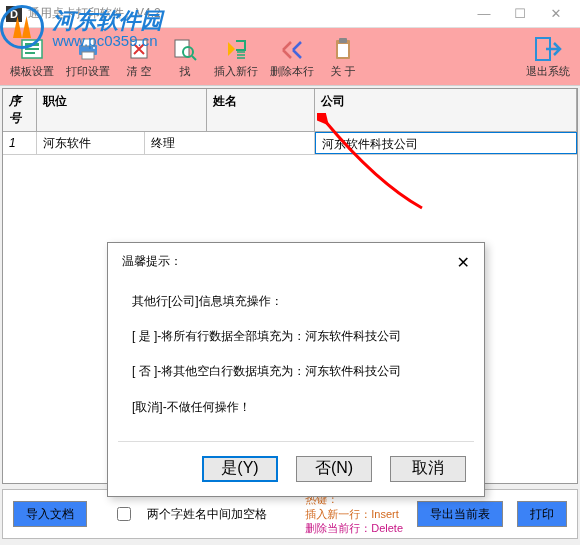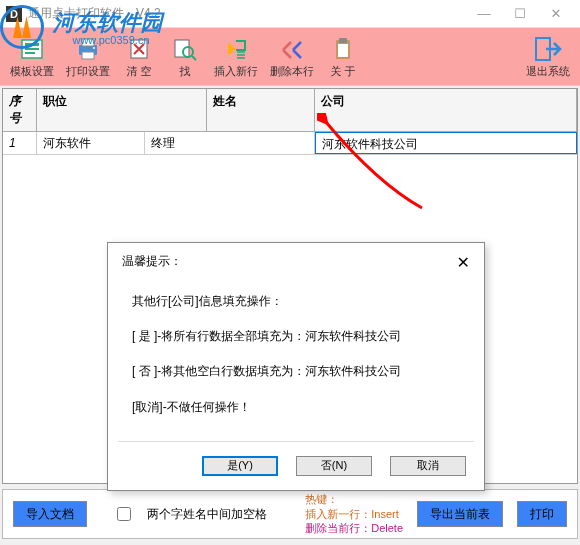--- a/index.html
+++ b/index.html
@@ -3,21 +3,21 @@
 <meta charset="utf-8">
 <style>
 * { margin: 0; padding: 0; box-sizing: border-box; font-family: "Microsoft YaHei", SimSun, sans-serif; }
 body { width: 580px; height: 545px; background: #f0f0f0; position: relative; overflow: hidden; }
 
 .watermark { position: absolute; top: 5px; left: 0; z-index: 100; pointer-events: none; }
 .watermark .logo-circle { width: 44px; height: 44px; border: 3px solid #1e7fd6; border-radius: 50%; display: inline-block; vertical-align: middle; position: relative; }
 .watermark .logo-circle::before { content: ''; position: absolute; left: 10px; top: 8px; width: 18px; height: 22px; background: #ff8800; clip-path: polygon(0 100%, 25% 0, 50% 100%, 75% 0, 100% 100%); }
 .watermark .site-text { display: inline-block; vertical-align: middle; margin-left: 4px; }
 .watermark .site-cn { color: #1e7fd6; font-size: 22px; font-weight: bold; font-style: italic; }
-.watermark .site-url { color: #1e7fd6; font-size: 11px; margin-top: -4px; margin-left: 20px; }
+.watermark .site-url { color: #1e7fd6; font-size: 15px; margin-top: -4px; }
 
 .titlebar { height: 28px; background: #fff; display: flex; align-items: center; padding: 0 6px; border-bottom: 1px solid #e0e0e0; }
 .titlebar .app-icon { width: 16px; height: 16px; background: #333; color: #fff; font-size: 11px; font-weight: bold; text-align: center; line-height: 16px; margin-right: 6px; }
 .titlebar .title { color: #888; font-size: 12px; flex: 1; }
 .titlebar .winbtn { width: 36px; height: 24px; text-align: center; line-height: 24px; color: #999; font-size: 13px; }
 
 .toolbar { height: 58px; background: #fca5a5; display: flex; border-bottom: 1px solid #d0d0d0; padding: 2px 4px; }
 .toolbtn { display: flex; flex-direction: column; align-items: center; justify-content: center; padding: 2px 6px; cursor: pointer; min-width: 46px; }
 .toolbtn .ticon { width: 28px; height: 28px; display: flex; align-items: center; justify-content: center; }
 .toolbtn .tlabel { font-size: 11px; color: #333; margin-top: 1px; }
@@ -37,21 +37,21 @@
 .arrow-annotation { position: absolute; left: 314px; top: 24px; width: 120px; height: 100px; pointer-events: none; z-index: 50; }
 
 .dialog { position: absolute; left: 104px; top: 153px; width: 378px; background: #fff; border: 1px solid #888; box-shadow: 3px 3px 8px rgba(0,0,0,0.2); z-index: 40; }
 .dialog .dlg-head { padding: 10px 14px 6px; font-size: 12px; display: flex; }
 .dialog .dlg-head .dtitle { flex: 1; }
 .dialog .dlg-close { font-size: 16px; cursor: pointer; font-family: Arial; }
 .dialog .dlg-body { padding: 8px 24px 10px; font-size: 12px; line-height: 2.6; }
 .dialog .dlg-body p { margin-bottom: 4px; }
 .dialog .dlg-sep { border-top: 1px solid #ddd; margin: 4px 10px; }
 .dialog .dlg-buttons { display: flex; justify-content: flex-end; gap: 18px; padding: 10px 18px 14px; }
-.dialog .dlg-buttons button { min-width: 76px; height: 20px; font-size: 11px; border: 1px solid #888; background: #e8e8e8; cursor: pointer; }
+.dialog .dlg-buttons button { min-width: 76px; height: 26px; font-size: 16px; border: 1px solid #888; background: #e8e8e8; cursor: pointer; }
 .dialog .dlg-buttons button.primary { border: 2px solid #0078d7; }
 
 .bottombar { position: absolute; bottom: 6px; left: 2px; right: 2px; height: 50px; background: #fff; border: 1px solid #bbb; display: flex; align-items: center; padding: 0 10px; gap: 14px; }
 .bottombar button { height: 26px; padding: 0 12px; font-size: 12px; border: 1px solid #888; background: #3b82f6; cursor: pointer; }
 .bottombar .chk { display: flex; align-items: center; font-size: 12px; gap: 16px; margin-left: 16px; }
 .bottombar .chk input { width: 14px; height: 14px; }
 .bottombar .hotkeys { font-size: 11px; line-height: 1.35; color: #333; }
 .bottombar .hotkeys .hk-title { color: #d2691e; }
 .bottombar .hotkeys .hk-ins { color: #d2691e; }
 .bottombar .hotkeys .hk-del { color: #c71585; }

